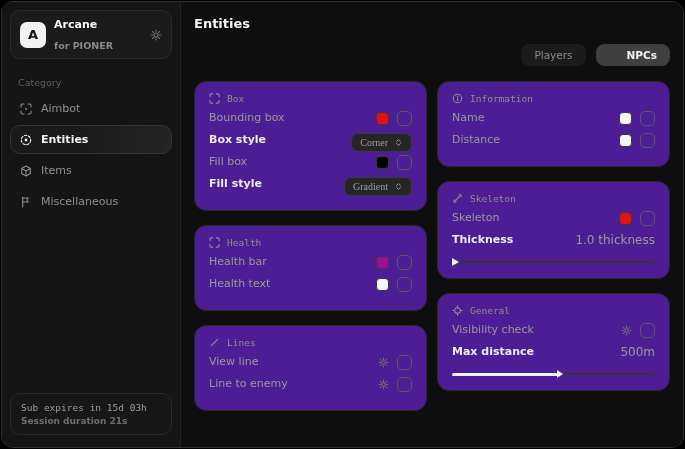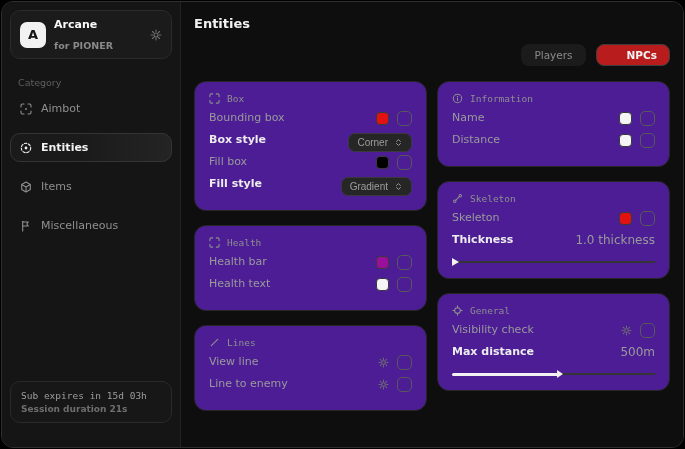--- a/index.html
+++ b/index.html
@@ -14,53 +14,53 @@
              display:flex; flex-direction:column; flex-shrink:0; }
   .side-header { margin:8px; background:#1b1b1b; border:1px solid #2b2b2b;
                  border-radius:10px; padding:7px 9px; display:flex; align-items:center; gap:8px; }
   .logo { width:26px; height:26px; background:#f2f2f2; color:#141414; border-radius:7px;
           font-weight:700; font-size:13px; display:flex; align-items:center; justify-content:center; }
   .app-names { display:flex; flex-direction:column; gap:9px; }
   .app-name { font-size:11px; font-weight:700; color:#fafafa; }
   .app-sub  { font-size:9.5px; color:#8a8a8a;font-weight:bold; }
   .side-gear { margin-left:auto; color:#6f6f6f; display:flex; cursor:pointer; }
   .category { color:#5f5f5f; font-size:9.5px; padding:10px 16px 6px; }
-  .nav { padding:0 8px; display:flex; flex-direction:column; gap:10px; }
+  .nav { padding:0 8px; display:flex; flex-direction:column; gap:2px; }
   .nav-item { display:flex; align-items:center; gap:9px; padding:7px 9px; border-radius:10px;
               border:1px solid transparent; color:#8f8f8f; font-size:11px; cursor:pointer; }
   .nav-item svg { flex-shrink:0; }
   .nav-item.active { color:#f2f2f2; border-color:#343434;
                      background:linear-gradient(90deg,#1a1a1a 40%,#242424); font-weight:600; }
-  .side-footer { margin:auto 8px 24px; border:1px solid #2a2a2a; border-radius:10px;
+  .side-footer { margin:auto 8px 12px; border:1px solid #2a2a2a; border-radius:10px;
                  background:#171717; padding:8px 10px; display:flex; flex-direction:column; gap:3px; }
   .expiry { font-family:"DejaVu Sans Mono","Liberation Mono",monospace; font-size:9.5px; color:#9d9d9d; }
   .session { font-size:9px; color:#6e6e6e; font-weight:700; }
 
   
   .main { flex:1; padding:14px 13px; background:#0e0e0e; }
   .page-title { font-size:13px; font-weight:700; color:#f2f2f2; }
   .tabs { display:flex; gap:10px; margin-top:13px;justify-content:flex-end; }
   .tab { padding:4px 12px; border-radius:8px; font-size:10.5px; color:#8a8a8a;
          background:#1b1b1b; border:1px solid transparent; cursor:pointer; }
-  .tab.active { background:#b91c1c; border-color:#3d3d3d; color:#f2f2f2; font-weight:600;padding-left:30px; }
+  .tab.active { background:#404040; border-color:#3d3d3d; color:#f2f2f2; font-weight:600;padding-left:30px; }
   .columns { display:flex; gap:10px; margin-top:15px; align-items:flex-start; }
   .col { flex:1; display:flex; flex-direction:column; gap:14px; }
   .card { background:#4c1d95; border:1px solid #262626; border-radius:12px; padding:10px 14px 11px; }
   .card-head { display:flex; align-items:center; gap:7px; color:#8f8f8f; margin:1px 0 7px;
                font-family:"DejaVu Sans Mono","Liberation Mono",monospace; font-size:9.5px; }
   .row { display:flex; align-items:flex-start; min-height:22px; font-size:11px; }
   .row .label { flex:1; color:#9a9a9a; }
   .row.strong .label { color:#ececec; font-weight:600; }
   .controls { display:flex; align-items:center; gap:8px; }
   .swatch { width:13px; height:13px; border-radius:4px; border:1px solid #3a3a3a; cursor:pointer; }
   .checkbox { width:15px; height:15px; border:1.5px solid #595959; border-radius:5px;
               background:transparent; cursor:pointer; }
   .dropdown { display:flex; align-items:center; gap:6px; background:#262626; border:1px solid #3a3a3a;
               border-radius:7px; padding:3px 8px; font-size:10px; color:#9d9d9d; cursor:pointer;
-              font-family:Liberation Sans, sans-serif; }
+              font-family:Liberation Serif, serif; }
   .row-gear { color:#6f6f6f; display:flex; }
   .value { color:#9a9a9a; font-size:12px; }
   .slider { position:relative; height:10px; margin-top:2px; cursor:pointer; }
   .slider-track { position:absolute; left:0; right:0; top:4px; height:2px; background:#353535; border-radius:2px; }
   .slider-fill { position:absolute; left:0; top:3.5px; height:3px; background:#f2f2f2; border-radius:2px; }
   .slider-fill::after { content:""; position:absolute; right:-5px; top:-2.5px; width:0; height:0;
               border-left:6px solid #f2f2f2; border-top:4px solid transparent; border-bottom:4px solid transparent; }
   .slider-handle { position:absolute; left:0; top:0.5px; width:0; height:0;
               border-left:7px solid #f2f2f2; border-top:4.5px solid transparent; border-bottom:4.5px solid transparent; }
   svg { display:block; }

